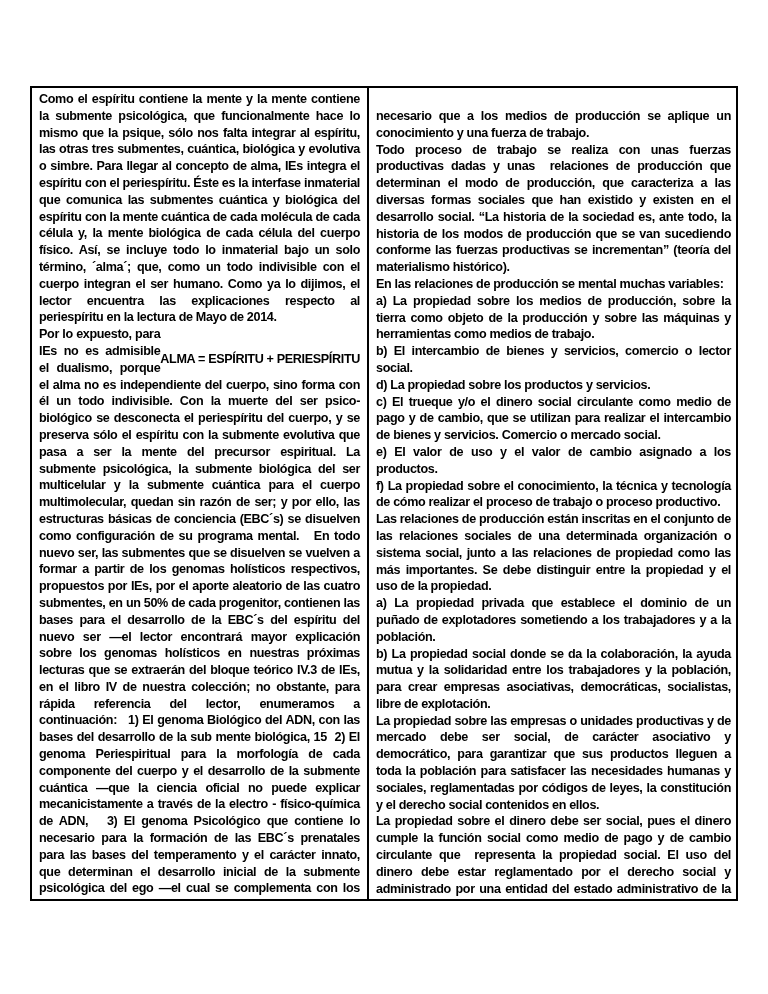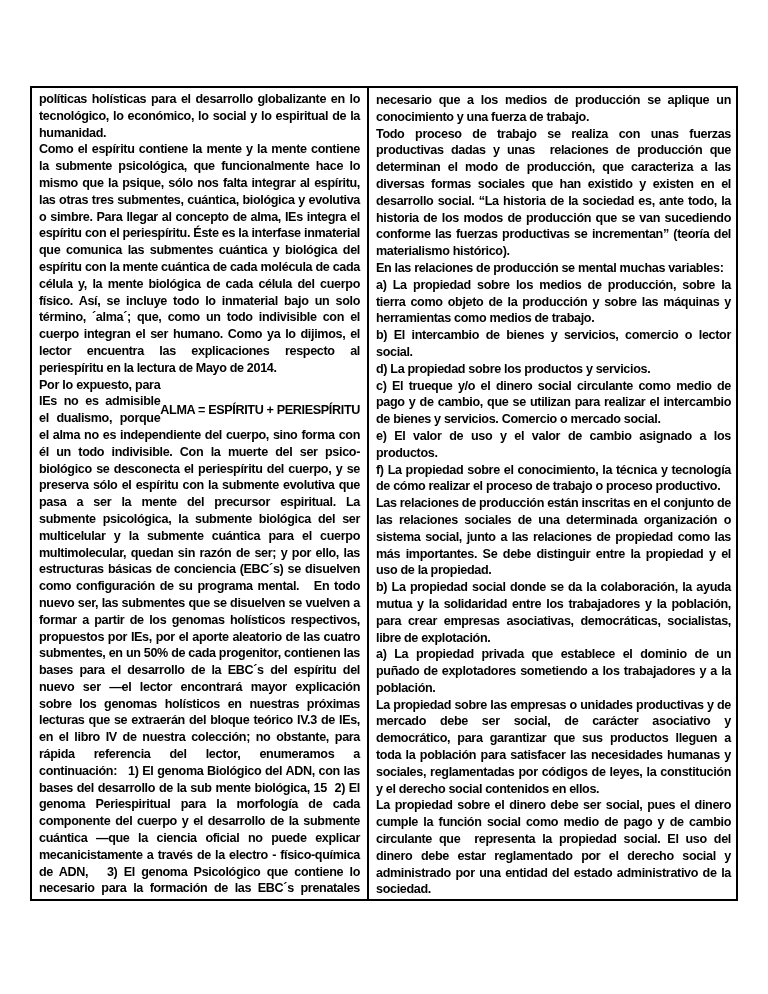--- a/index.html
+++ b/index.html
@@ -30,21 +30,21 @@
     box-sizing: border-box;
     overflow: hidden;
   }
   .col-left {
     width: 337px;
     border-right: 2px solid var(--frame-color, #000000);
     padding: 3px 7px 0 7px;
   }
   .col-right {
     flex: 1;
-    padding: 4px 5px 0 7px;
+    padding: 20px 5px 0 7px;
   }
   .para {
     margin: 0;
     font-family: "Liberation Sans", sans-serif;
     font-weight: 700;
     font-size: 12.6px;
     line-height: 16.8px;
     letter-spacing: -0.35px;
     color: var(--text-color, #000000);
     text-align: justify;
@@ -56,34 +56,33 @@
     float: right;
     margin-top: 25px;
   }
 </style>
 </head>
 <body>
 
 <div class="page">
   <div class="doc-box">
     <div class="col col-left">
-        <p class="para">políticas holísticas para el desarrollo globalizante en lo tecnológico, lo económico, lo social y lo espiritual de la humanidad.</p>
         <p class="para"><span>Como el espíritu contiene la mente y la mente contiene la submente psicológica, que funcionalmente hace lo mismo que la psique, sólo nos falta integrar al espíritu, las otras tres submentes, cuántica, biológica y evolutiva o simbre. Para llegar al concepto de alma, IEs integra el espíritu con el periespíritu. Éste es la interfase inmaterial que comunica las submentes cuántica y biológica del espíritu con la mente cuántica de cada molécula de cada célula y, la mente biológica de cada célula del cuerpo físico. Así, se incluye todo lo inmaterial bajo un solo término, ´alma´; que, como un todo indivisible con el cuerpo integran el ser humano. Como ya lo dijimos, el lector encuentra las explicaciones respecto al periespíritu en la lectura de Mayo de 2014.</span><span class="tail">ALMA = ESPÍRITU + PERIESPÍRITU</span></p>
         <p class="para justify-last">Por lo expuesto, para IEs no es admisible el dualismo, porque el alma no es independiente del cuerpo, sino forma con él un todo indivisible. Con la muerte del ser psico-biológico se desconecta el periespíritu del cuerpo, y se preserva sólo el espíritu con la submente evolutiva que pasa a ser la mente del precursor espiritual. La submente psicológica, la submente biológica del ser multicelular y la submente cuántica para el cuerpo multimolecular, quedan sin razón de ser; y por ello, las estructuras básicas de conciencia (EBC´s) se disuelven como configuración de su programa mental.&nbsp;&nbsp; En todo nuevo ser, las submentes que se disuelven se vuelven a formar a partir de los genomas holísticos respectivos, propuestos por IEs, por el aporte aleatorio de las cuatro submentes, en un 50% de cada progenitor, contienen las bases para el desarrollo de la EBC´s del espíritu del nuevo ser —el lector encontrará mayor explicación sobre los genomas holísticos en nuestras próximas lecturas que se extraerán del bloque teórico IV.3 de IEs, en el libro IV de nuestra colección; no obstante, para rápida referencia del lector, enumeramos a continuación:&nbsp;&nbsp; 1) El genoma Biológico del ADN, con las bases del desarrollo de la sub mente biológica, 15&nbsp; 2) El genoma Periespiritual para la morfología de cada componente del cuerpo y el desarrollo de la submente cuántica —que la ciencia oficial no puede explicar mecanicistamente a través de la electro - físico-química de ADN,&nbsp;&nbsp; 3) El genoma Psicológico que contiene lo necesario para la formación de las EBC´s prenatales para las bases del temperamento y el carácter innato, que determinan el desarrollo inicial de la submente psicológica del ego —el cual se complementa con los estímulos psicológicos</p>
       </div>
     <div class="col col-right">
         <p class="para">necesario que a los medios de producción se aplique un conocimiento y una fuerza de trabajo.</p>
         <p class="para">Todo proceso de trabajo se realiza con unas fuerzas productivas dadas y unas&nbsp; relaciones de producción que determinan el modo de producción, que caracteriza a las diversas formas sociales que han existido y existen en el desarrollo social. “La historia de la sociedad es, ante todo, la historia de los modos de producción que se van sucediendo conforme las fuerzas productivas se incrementan” (teoría del materialismo histórico).</p>
         <p class="para">En las relaciones de producción se mental muchas variables:</p>
         <p class="para">a) La propiedad sobre los medios de producción, sobre la tierra como objeto de la producción y sobre las máquinas y herramientas como medios de trabajo.</p>
         <p class="para">b) El intercambio de bienes y servicios, comercio o lector social.</p>
         <p class="para">d) La propiedad sobre los productos y servicios.</p>
         <p class="para">c) El trueque y/o el dinero social circulante como medio de pago y de cambio, que se utilizan para realizar el intercambio de bienes y servicios. Comercio o mercado social.</p>
         <p class="para">e) El valor de uso y el valor de cambio asignado a los productos.</p>
         <p class="para">f) La propiedad sobre el conocimiento, la técnica y tecnología de cómo realizar el proceso de trabajo o proceso productivo.</p>
         <p class="para">Las relaciones de producción están inscritas en el conjunto de las relaciones sociales de una determinada organización o sistema social, junto a las relaciones de propiedad como las más importantes. Se debe distinguir entre la propiedad y el uso de la propiedad.</p>
+        <p class="para">a) La propiedad privada que establece el dominio de un puñado de explotadores sometiendo a los trabajadores y a la población.</p>
         <p class="para">b) La propiedad social donde se da la colaboración, la ayuda mutua y la solidaridad entre los trabajadores y la población, para crear empresas asociativas, democráticas, socialistas, libre de explotación.</p>
-        <p class="para">a) La propiedad privada que establece el dominio de un puñado de explotadores sometiendo a los trabajadores y a la población.</p>
         <p class="para">La propiedad sobre las empresas o unidades productivas y de mercado debe ser social, de carácter asociativo y democrático, para garantizar que sus productos lleguen a toda la población para satisfacer las necesidades humanas y sociales, reglamentadas por códigos de leyes, la constitución y el derecho social contenidos en ellos.</p>
         <p class="para">La propiedad sobre el dinero debe ser social, pues el dinero cumple la función social como medio de pago y de cambio circulante que&nbsp; representa la propiedad social. El uso del dinero debe estar reglamentado por el derecho social y administrado por una entidad del estado administrativo de la sociedad.</p>
       </div>
   </div>
 </div>
 
 </body></html>

